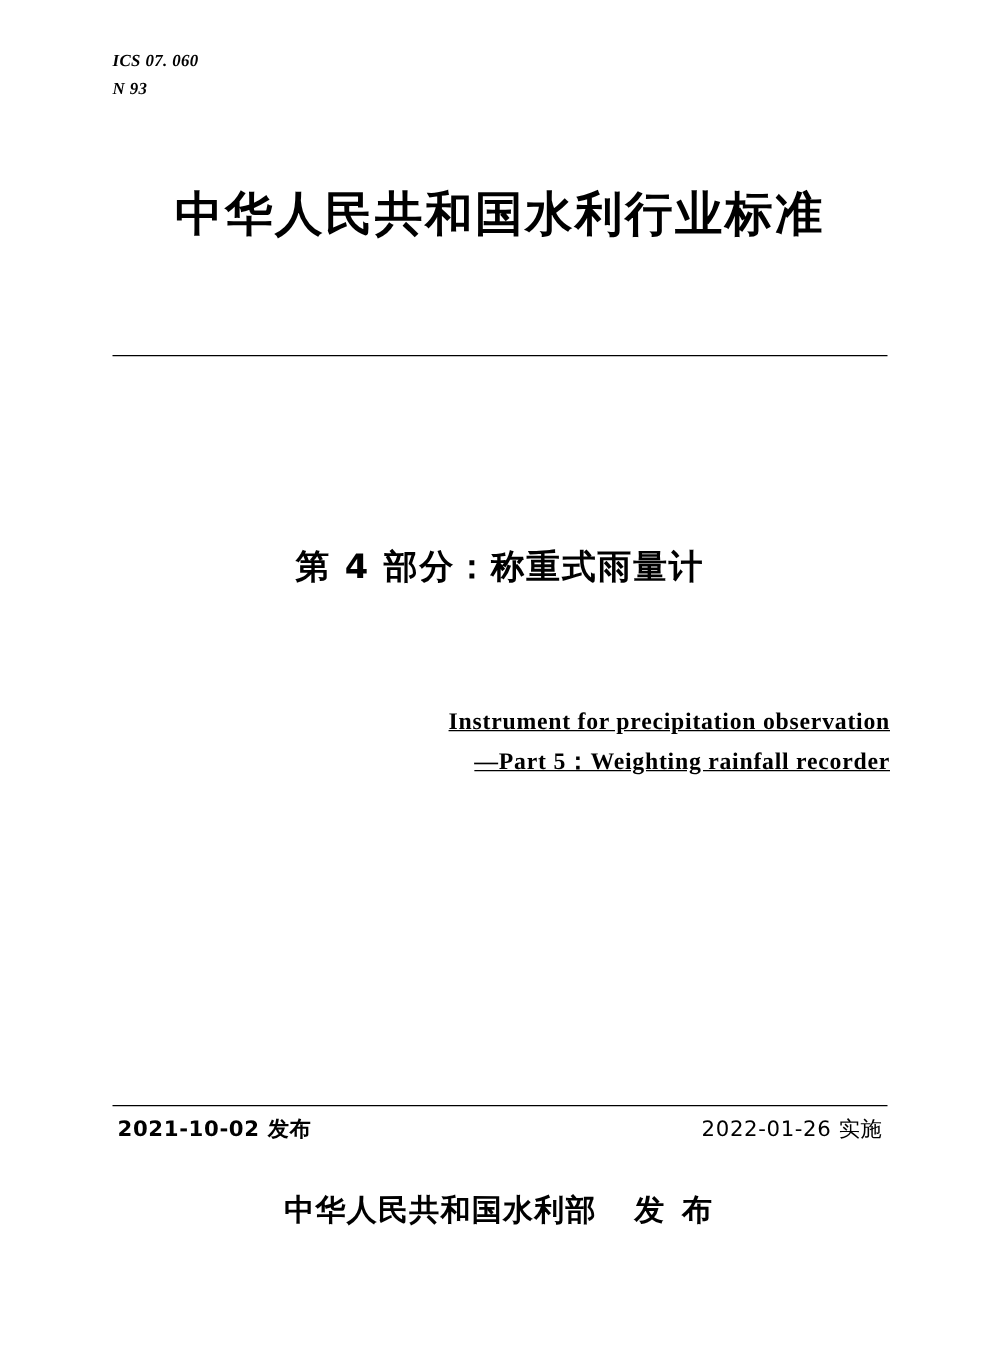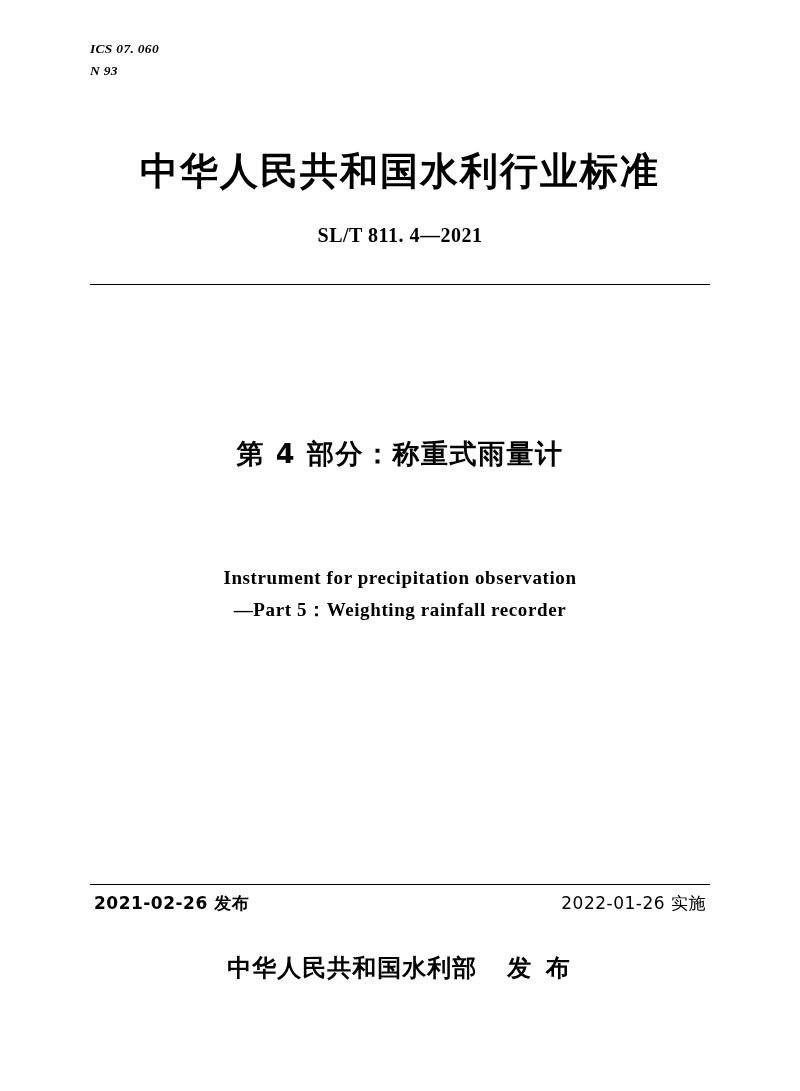--- a/index.html
+++ b/index.html
@@ -113,21 +113,22 @@
     font-size: 27px;
     line-height: 44px;
     letter-spacing: 1.5px;
   }
 
   .doc-title-en {
     position: absolute;
     left: 0;
     top: 562px;
     width: 624px;
-    text-align: center;
+    text-align: right;
+    text-decoration: underline;
   }
   .doc-title-en-line {
     font-family: "Liberation Serif", serif;
     font-weight: bold;
     font-size: 19px;
     line-height: 32px;
     letter-spacing: 0.6px;
   }
 
   
@@ -191,37 +192,36 @@
 
     <div class="top-row">
       <div class="ics-block">
         <div class="ics-line">ICS 07. 060</div>
         <div class="ics-line">N 93</div>
       </div>
     </div>
 
     <div class="std-title">中华人民共和国水利行业标准</div>
 
-    <div class="std-number">SL/T 811. 4—2021</div>
 
     <div class="rule"></div>
 
     <div class="doc-title">
       <div class="doc-title-line">第 4 部分：称重式雨量计</div>
     </div>
 
     <div class="doc-title-en">
       <div class="doc-title-en-line">Instrument for precipitation observation</div>
       <div class="doc-title-en-line">—Part 5：Weighting rainfall recorder</div>
     </div>
 
     <div class="footer-rule"></div>
 
     <div class="footer-dates">
-      <div class="date-left">2021-02-26 发布</div>
+      <div class="date-left">2021-10-02 发布</div>
       <div class="date-right">2022-01-26 实施</div>
     </div>
 
     <div class="publisher">
       <span>中华人民共和国水利部</span><span class="pub-verb">发 布</span>
     </div>
 
   </div>
 </div>
 

